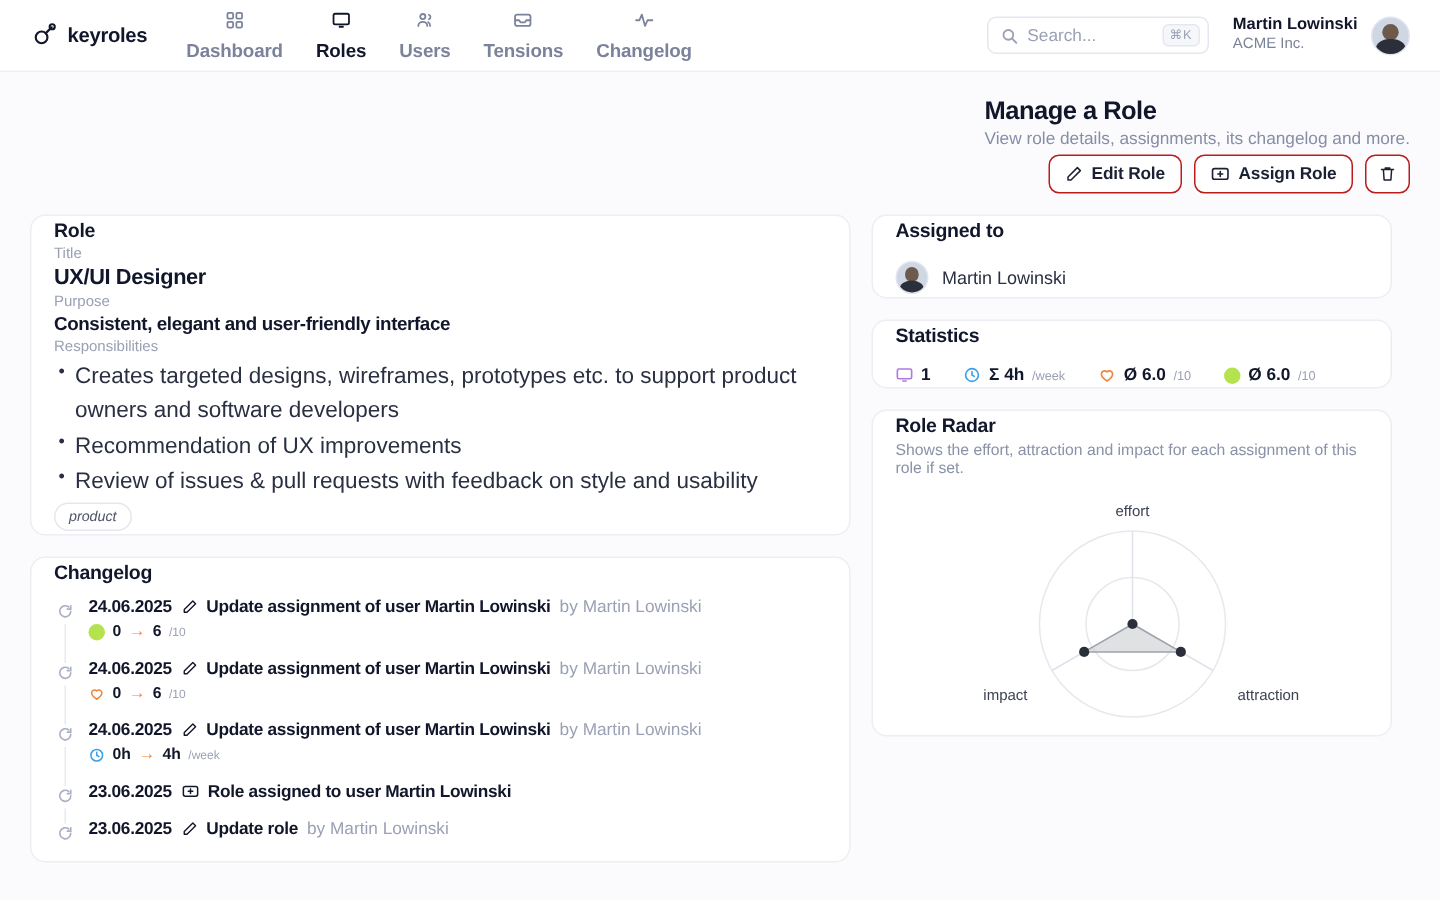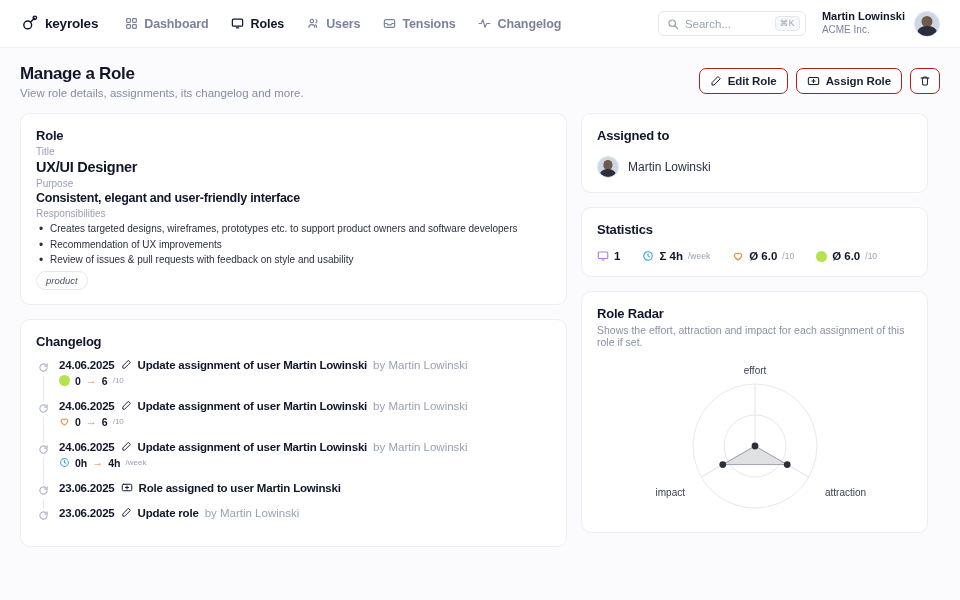--- a/index.html
+++ b/index.html
@@ -17,21 +17,21 @@
     border-bottom: 1px solid #edeff4;
     display: flex; align-items: center;
     padding: 0 16px;
   }
   .brand { display: flex; align-items: center; gap: 7px; margin-right: 26px; padding-left: 5px;}
   .brand-name { font-size: 13.5px; font-weight: bold; letter-spacing: -.2px; color:#11162a;}
   .nav { display: flex; align-items: center; gap: 22px; }
   .nav-item {
     display: flex; align-items: center; gap: 6px;
     font-size: 12.5px; color: #7b839b; font-weight: 600;
-    cursor: pointer; letter-spacing: -.1px;
+    cursor: pointer; letter-spacing: -.1px; flex-direction: column;
   }
   .nav-item.active { color: #11162a; }
   .nav-item .ic { display: flex; width: 14px; height: 14px; align-items: center; justify-content: center;}
   .spacer { flex: 1 1 auto; }
   .search {
     width: 148px; height: 25px;
     border: 1px solid #e4e7ee; border-radius: 6px;
     background: #fff;
     display: flex; align-items: center; gap: 6px;
     padding: 0 5px 0 8px; margin-right: 16px;
@@ -58,22 +58,23 @@
     background:#6d5a4c; transform:translateX(-50%);
   }
   .avatar::after { 
     content:""; position:absolute; left:50%; top:62%;
     width:82%; height:62%; border-radius:46% 46% 0 0;
     background:#2b2f3a; transform:translateX(-50%);
   }
   .avatar.sm { width:22px; height:22px; }
   
   .pagehead {
-    display: flex; align-items: flex-start;
+    display: flex; align-items: flex-end;
     padding: 16px 20px 0 20px;
+    flex-direction: column;
   }
   .page-title { font-size: 17px; font-weight: bold; letter-spacing: -.35px; color:#11162a;}
   .page-sub { font-size: 11.5px; color: #868ea6; margin-top: 3px; }
   .actions { display: flex; align-items: center; gap: 8px; margin-top: 4px;}
   .btn {
     height: 26px; border: 1px solid #b91c1c; border-radius: 7px;
     background: #fff; display: flex; align-items: center; gap: 6px;
     padding: 0 10px; font-size: 11.5px; font-weight: bold; color: #1b2132;
     cursor: pointer; letter-spacing:-.1px;
   }
@@ -81,31 +82,31 @@
   
   .content {
     display: flex; gap: 14px;
     padding: 14px 20px 0 20px;
     align-items: flex-start;
   }
   .col-left { width: 547px; display: flex; flex-direction: column; gap: 14px; }
   .col-right { width: 347px; display: flex; flex-direction: column; gap: 14px; }
   .card {
     background: #fff; border: 1px solid #eceef4;
-    border-radius: 10px; padding: 14px 15px;
+    border-radius: 10px; padding: 2px 15px;
   }
   .card-title { font-size: 13px; font-weight: bold; letter-spacing: -.2px; color:#11162a;}
   .card-sub { font-size: 10.5px; color: #8a92a8; margin-top: 3px; }
   .field-label { font-size: 10px; color: #9aa1b4; margin-bottom: 2px; }
   .field-value { font-size: 14.5px; font-weight: bold; color: #11162a; letter-spacing: -.25px;}
   .field-value.sm { font-size: 12.5px; font-weight: bold; }
   .block { margin-top: 3px; }
   ul.resp { list-style: none; margin-top: 1px; }
   ul.resp li {
-    font-size: 10px; color: #2a3042; line-height: 1.55;
+    font-size: 15px; color: #2a3042; line-height: 1.55;
     position: relative; padding-left: 14px;
   }
   ul.resp li::before {
     content:"•"; position:absolute; left:3px; top:-1px; color:#2a3042; font-size:12px;
   }
   .tags { display: flex; gap: 6px; margin-top: 3px; }
   .tag {
     border: 1px solid #e4e7ee; border-radius: 999px;
     font-size: 9.5px; color: #4c5368; padding: 3px 9px; background: #fff; font-style: italic;
   }

